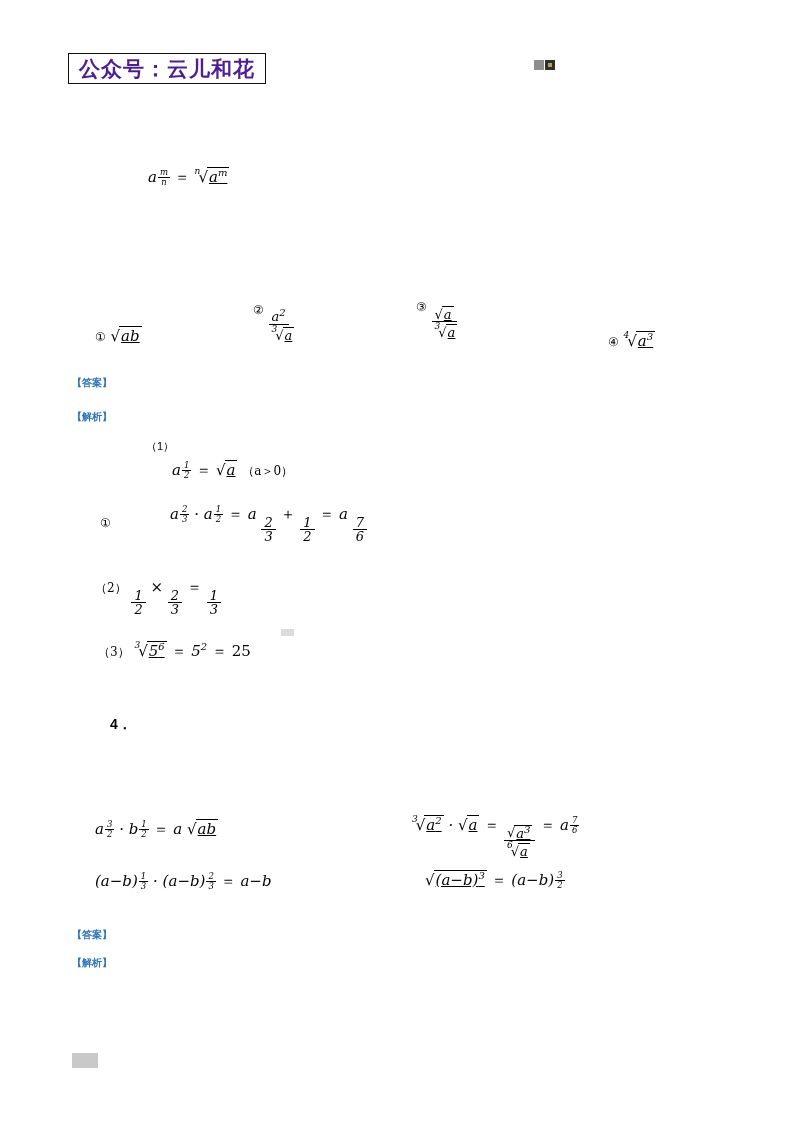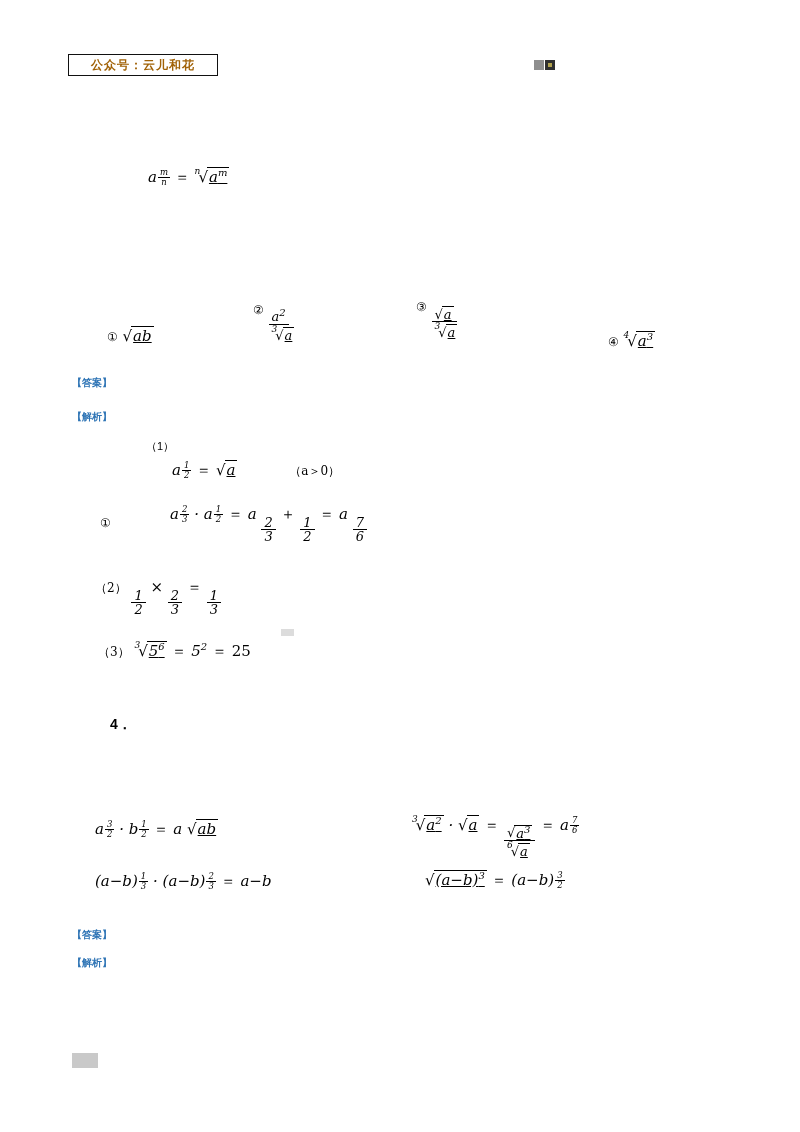--- a/index.html
+++ b/index.html
@@ -1,21 +1,21 @@
 <!DOCTYPE html>
 <html><head>
 <meta charset="utf-8">
 <style>
   html,body{margin:0;padding:0;background:#ffffff;}
   .page{position:relative;width:800px;height:1132px;background:#ffffff;overflow:hidden;
         font-family:"Liberation Sans","DejaVu Sans",sans-serif;color:#000;}
   .abs{position:absolute;}
   
-  .badge{background:#ffffff;border:1px solid #111;padding:3px 22px;font-size:12px;font-weight:bold;
-         letter-spacing:1px;color:#a16207;}
+  .badge{background:#ffffff;border:1px solid #111;padding:3px 10px;font-size:21px;font-weight:bold;
+         letter-spacing:1px;color:#4c1d95;}
   
   .chip{position:absolute;width:10px;height:10px;}
   .chip-dot{position:absolute;left:3px;top:3px;width:4px;height:4px;}
   
   .math{font-family:"DejaVu Serif","Liberation Serif",serif;font-style:italic;font-size:15px;white-space:nowrap;}
   .rm{font-style:normal;}
   .math sup{font-size:10px;font-style:italic;}
   .frac{display:inline-flex;flex-direction:column;align-items:flex-start;line-height:1.05;
         vertical-align:-0.6em;font-size:13px;}
   .frac .num{padding:0 3px;border-bottom:1px solid #000;text-align:center;}
@@ -51,21 +51,21 @@
 
   <div class="abs math" style="left:148px;top:166px;">
     <span>a</span><span class="supf">
         <span class="num">m</span>
         <span class="den">n</span>
       </span>
     <span class="rm">＝</span>
     <span class="rootidx">n</span><span class="radsign">√</span><span class="vinc"><span>a</span><sup>m</sup></span>
   </div>
 
-  <div class="abs math" style="left:107px;top:327px;">
+  <div class="abs math" style="left:95px;top:327px;">
     <span class="tag">①</span>
     <span class="radsign">√</span><span class="vinc">ab</span>
   </div>
 
   <div class="abs math" style="left:253px;top:300px;">
     <span class="tag">②</span>
     <span class="frac">
         <span class="num"><span>a</span><sup>2</sup></span>
         <span class="den"><span class="rootidx">3</span><span class="radsign">√</span><span class="vinc">a</span></span>
       </span>
@@ -89,21 +89,21 @@
 
   <div class="abs small rm" style="left:146px;top:439px;font-family:'Liberation Sans',sans-serif;">（1）</div>
 
   <div class="abs math" style="left:172px;top:461px;">
     <span>a</span><span class="supf">
         <span class="num">1</span>
         <span class="den">2</span>
       </span>
     <span class="rm">＝</span>
     <span class="radsign">√</span><span class="vinc">a</span>
-    <span class="rm" style="font-size:12px;margin-left:47px;">（a＞0）</span>
+    <span class="rm" style="font-size:12px;">（a＞0）</span>
   </div>
 
   <div class="abs math tag" style="left:100px;top:516px;">①</div>
   <div class="abs math" style="left:170px;top:505px;">
     <span>a</span><span class="supf">
         <span class="num">2</span>
         <span class="den">3</span>
       </span>
     <span>·</span>
     <span>a</span><span class="supf">

